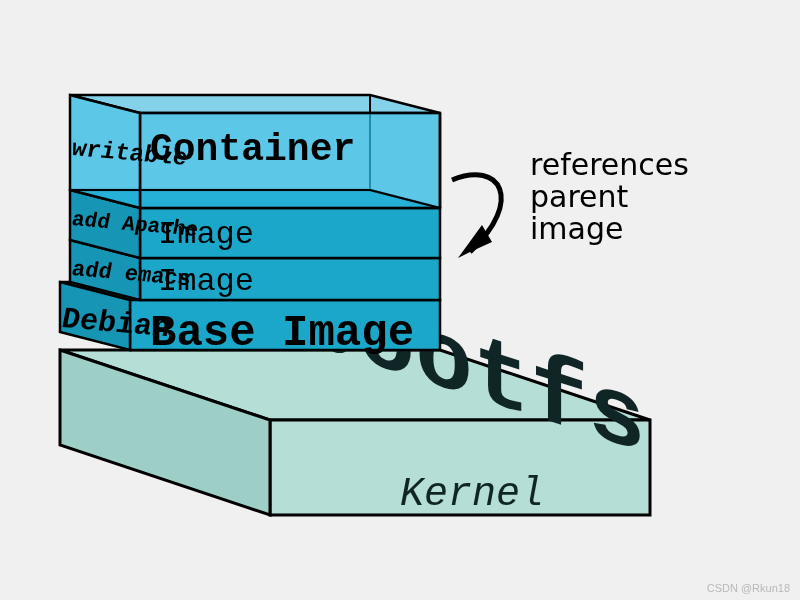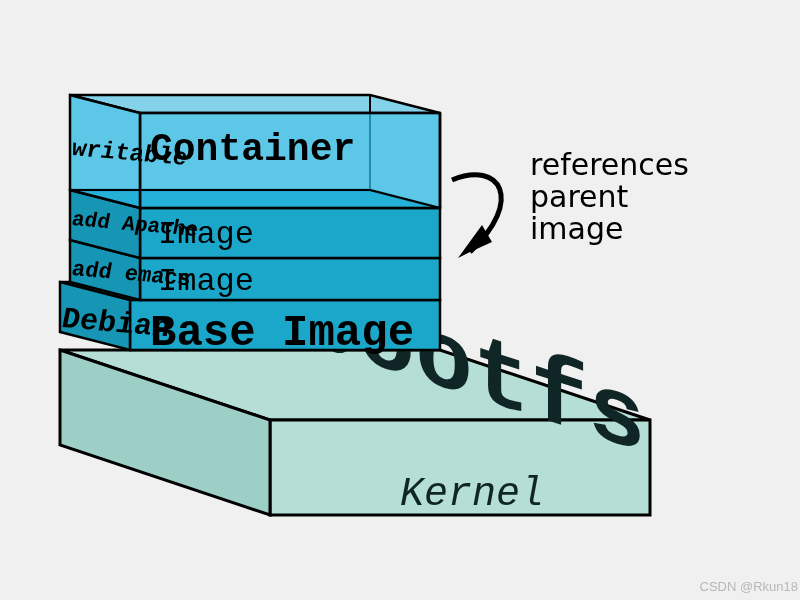--- a/index.html
+++ b/index.html
@@ -7,23 +7,23 @@
     width: 800px;
     height: 600px;
     background: #f0f0f0;
     font-family: "DejaVu Sans", sans-serif;
     overflow: hidden;
     position: relative;
   }
   svg { display: block; }
   .watermark {
     position: absolute;
-    right: 2px;
+    right: 10px;
     bottom: 6px;
-    font-size: 13px;
+    font-size: 11px;
     color: #b8b8b8;
     font-family: sans-serif;
   }
 </style>
 </head>
 <body>
 
 <svg width="800" height="600" viewBox="0 0 800 600">
 
   <g>

